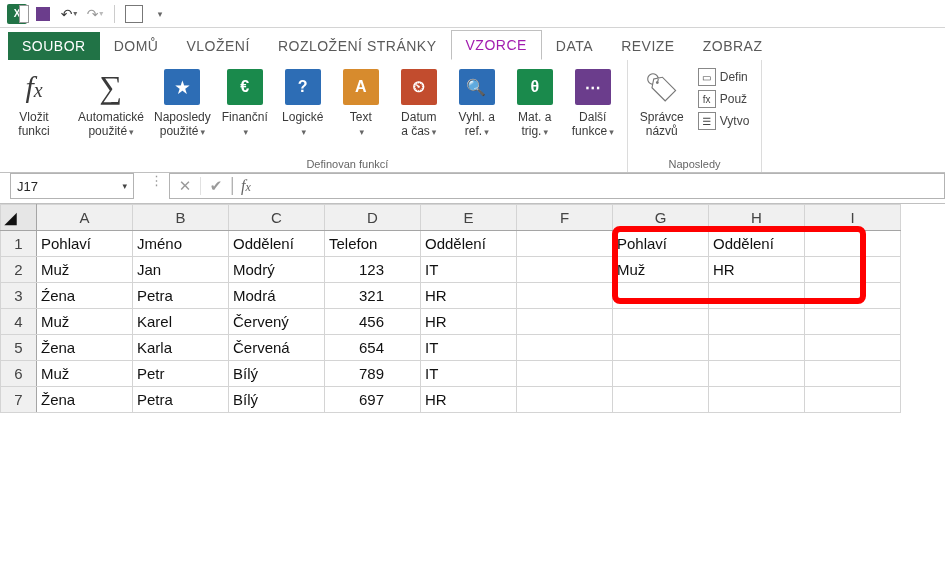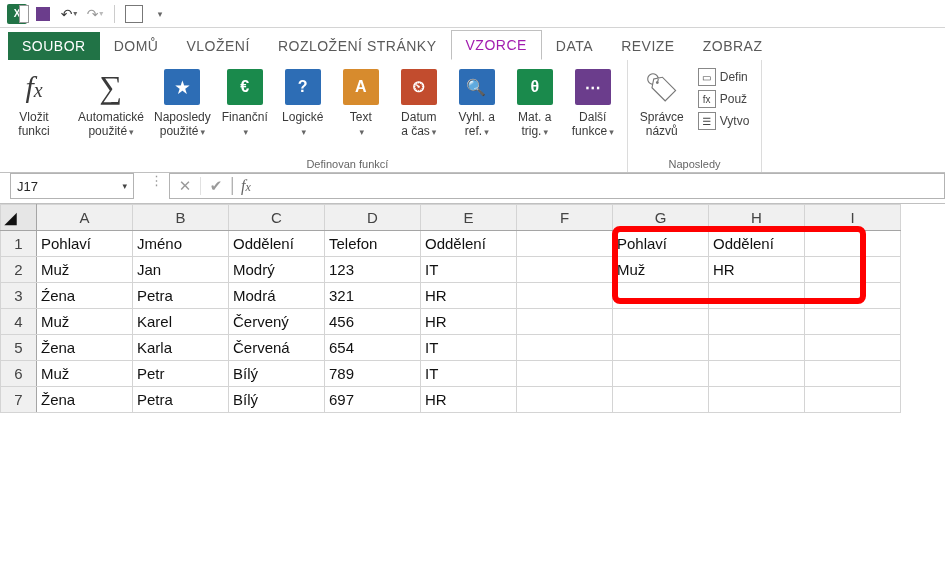--- a/index.html
+++ b/index.html
@@ -31,21 +31,21 @@
 .namebox .dd{font-size:9px;color:#444}
 .fxbar{display:flex;align-items:center;flex:1;height:24px;border:1px solid #b3b3b3;background:#fff}
 .fxbar .btn{width:30px;text-align:center;color:#9a9a9a;font-size:15px;border-right:1px solid #e1e1e1}
 .fxsym{font-style:italic;font-family:"Times New Roman",serif;color:#666;font-size:16px;padding:0 8px;border-left:1px solid #b3b3b3}
 .sheet{position:relative}
 .grid{border-collapse:collapse;table-layout:fixed}
 .grid th,.grid td{border:1px solid #d4d4d4;height:26px;box-sizing:border-box;padding:0 4px;font-size:15px;color:#111;text-align:left;vertical-align:middle;overflow:hidden}
 .grid .corner{background:#e6e6e6;width:36px;border-right:1px solid #a5a5a5;border-bottom:1px solid #a5a5a5}
 .grid th.col{background:#f0f0f0;text-align:center;font-weight:normal;color:#444;border-bottom:1px solid #a5a5a5;width:96px}
 .grid th.row{background:#f0f0f0;text-align:center;font-weight:normal;color:#444;border-right:1px solid #a5a5a5;width:36px}
-.grid td.num{text-align:left;padding-right:6px}
+.grid td.num{text-align:center;padding-right:6px}
 .hl{position:absolute;border:6px solid #ff0000;border-radius:8px;pointer-events:none}
 .side-small{display:flex;flex-direction:column;justify-content:flex-start;gap:4px;padding:4px 4px}
 .side-small .row{display:flex;align-items:center;gap:4px;font-size:12px;color:#444;white-space:nowrap}
 .side-small .sicon{width:16px;height:16px;border:1px solid #888;font-size:10px;display:flex;align-items:center;justify-content:center;background:#fff}
 </style>
 </head>
 <body>
 
 <div class="titlebar">
   <div class="qat-item">

